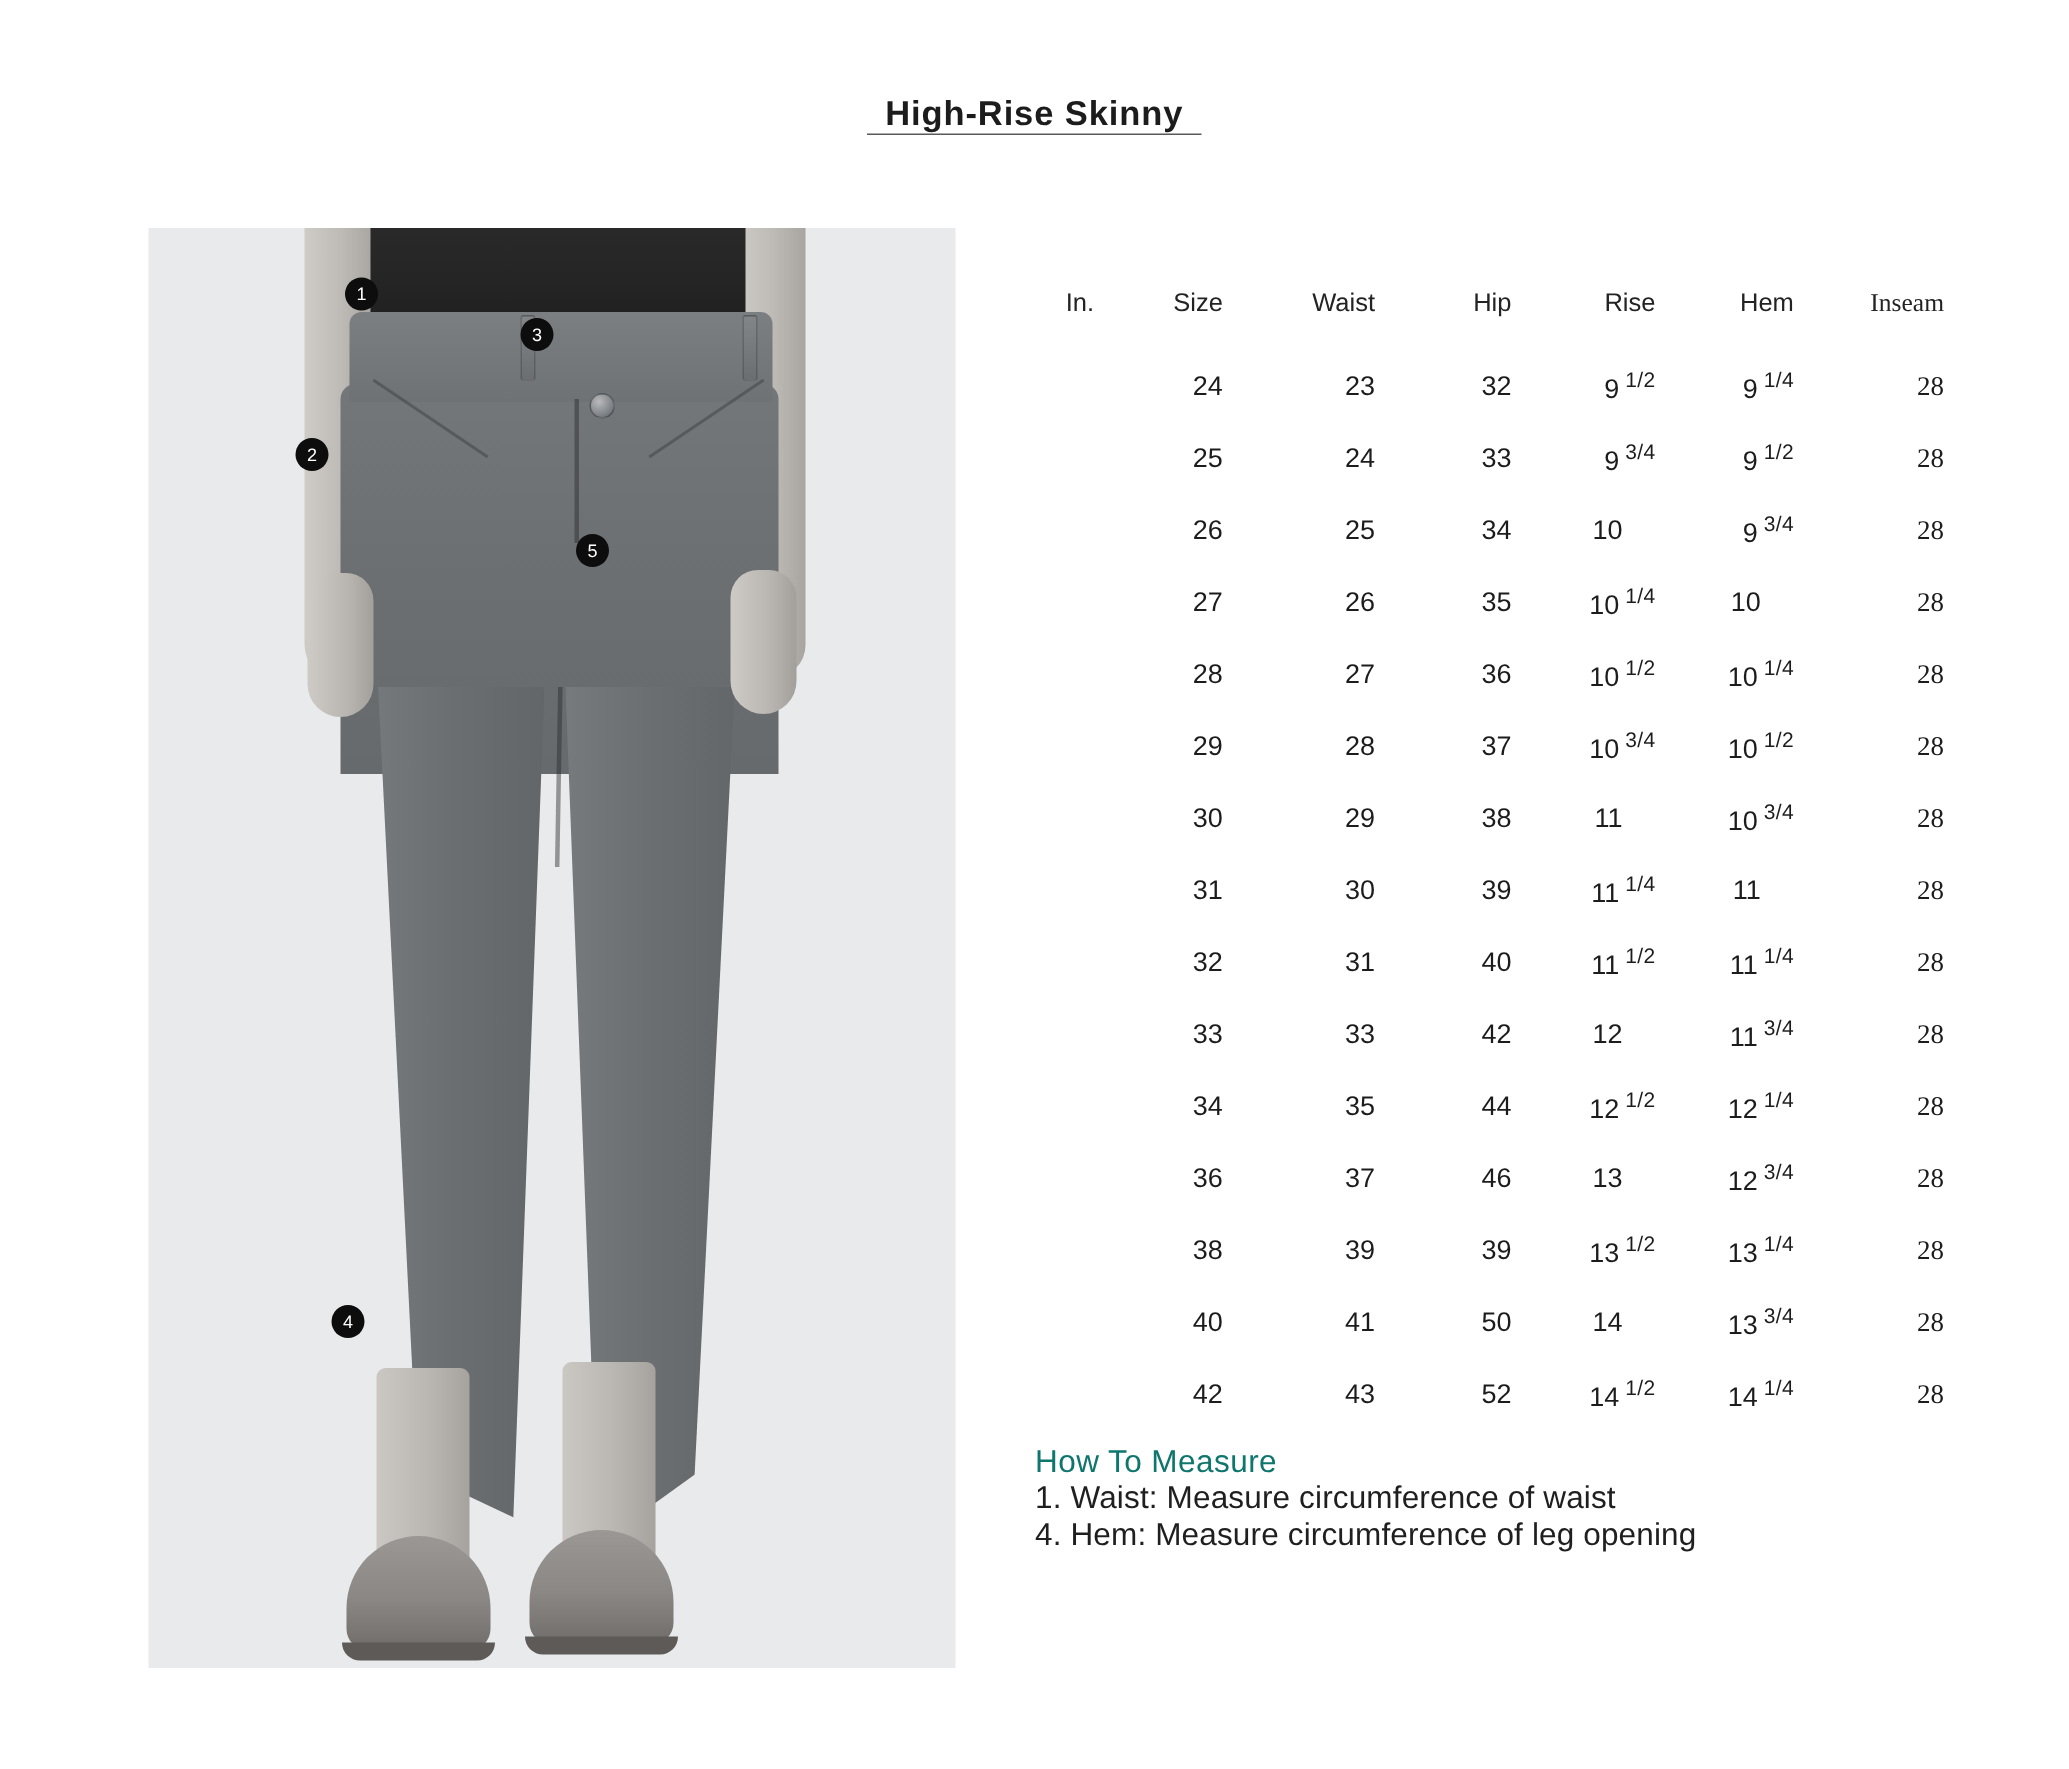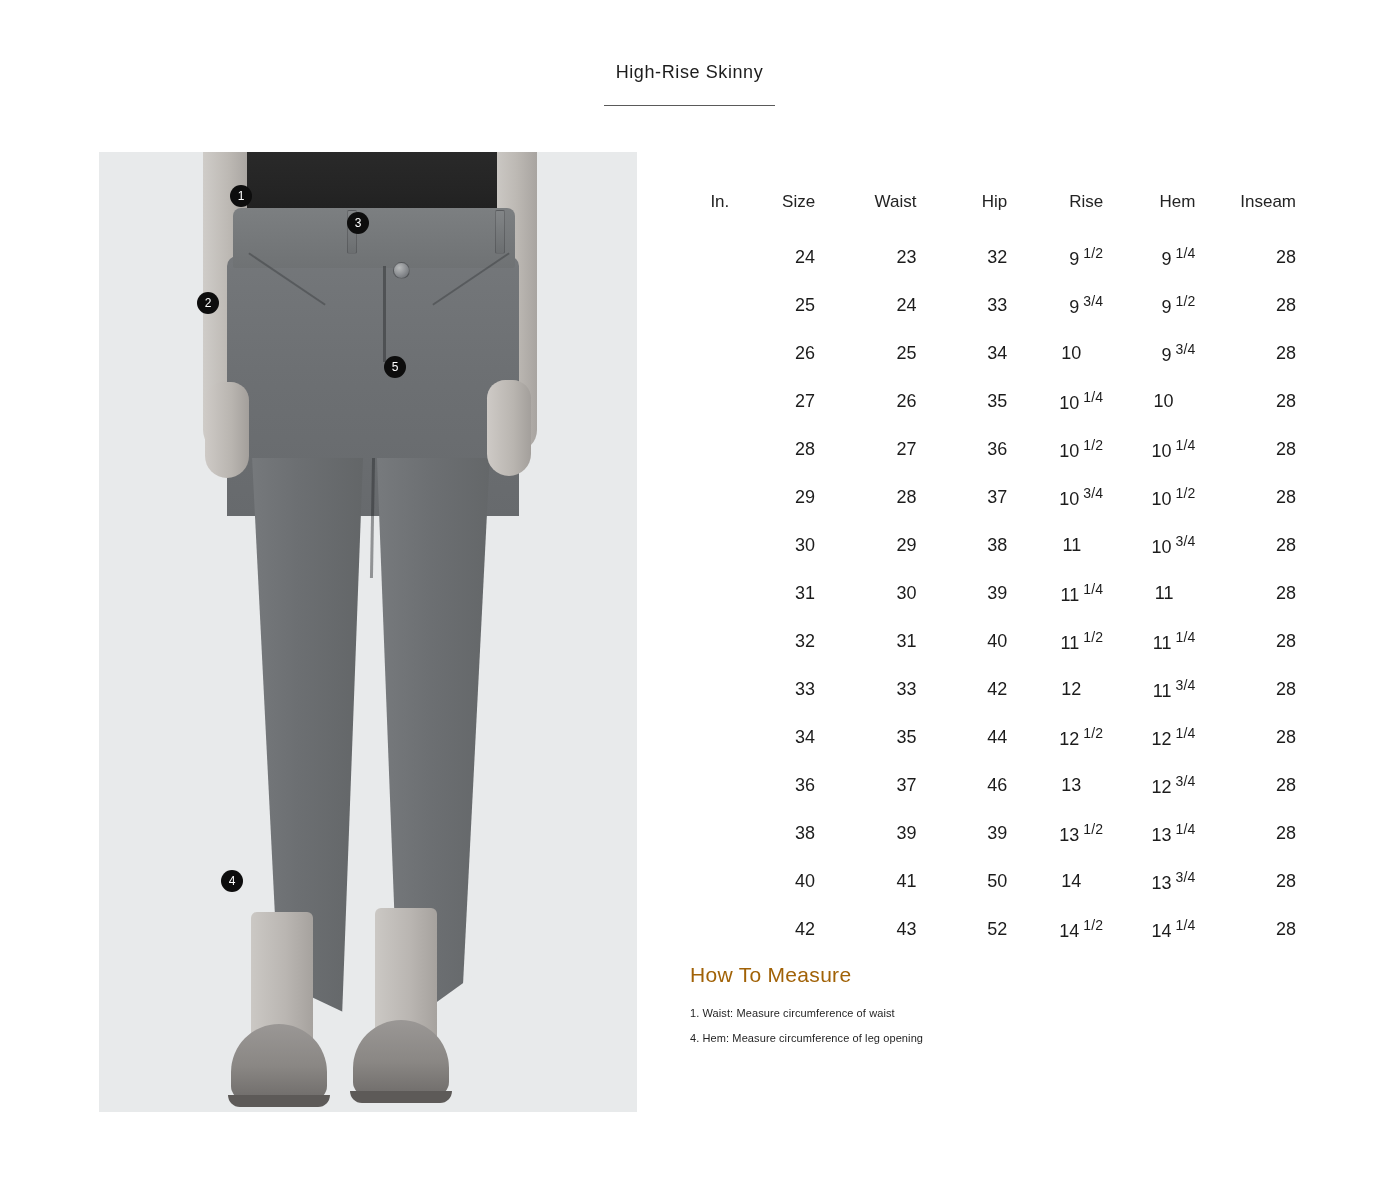--- a/index.html
+++ b/index.html
@@ -12,22 +12,22 @@
   }
   .page { position: relative; width: 1379px; height: 1179px; }
 
   
   .title-wrap {
     position: absolute; left: 0; top: 62px; width: 1379px;
     text-align: center;
   }
   .title {
     display: inline-block;
-    font-size: 18px; font-weight: 400; letter-spacing: 0.6px;
-    color: #1c1c1c; padding-bottom: 22px;
+    font-size: 23px; font-weight: 700; letter-spacing: 0.6px;
+    color: #1c1c1c; 
     border-bottom: 1.6px solid #5a5a5a;
     padding-left: 12px; padding-right: 12px;
   }
 
   
   .photo-panel {
     position: absolute; left: 99px; top: 152px;
     width: 538px; height: 960px;
     background: #e8eaeb;
     overflow: hidden;
@@ -170,41 +170,41 @@
   table.size-table td {
     font-size: 18px; font-weight: 400; color: #1c1c1c;
     padding: 11px 0 12px 0; text-align: right; white-space: nowrap;
   }
   th.c-in, td.c-in   { width: 56px; text-align: right; }
   th.c-size, td.c-size { width: 90px; }
   th.c-waist, td.c-waist { width: 106px; }
   th.c-hip, td.c-hip   { width: 96px; }
   th.c-rise, td.c-rise  { width: 100px; }
   th.c-hem, td.c-hem   { width: 96px; }
-  th.c-inseam, td.c-inseam { width: 104px; }
+  th.c-inseam, td.c-inseam { width: 104px; font-family: Liberation Serif, serif; }
   th.c-in { padding-right: 0; }
   th.c-rise, th.c-hem { padding-right: 18px; }
   td.has-frac { position: relative; padding-right: 0; }
   .frac {
     font-size: 14px;
     vertical-align: super;
     margin-left: 4px;
     letter-spacing: 0.2px;
   }
   .frac-pad { display: inline-block; width: 22px; }
 
   
   .howto { position: absolute; left: 690px; top: 963px; width: 600px; }
   .howto-title {
-    font-size: 21px; font-weight: 400; color: #a16207;
-    margin-bottom: 14px; letter-spacing: 0.3px;
+    font-size: 21px; font-weight: 400; color: #0f766e;
+    letter-spacing: 0.3px;
   }
   .howto-list { list-style: none; }
   .howto-list li {
-    font-size: 11px; line-height: 24.5px; color: #1f1f1f;
+    font-size: 21px; line-height: 24.5px; color: #1f1f1f;
     letter-spacing: 0.1px;
   }
 </style>
 </head>
 <body>
 
 <div class="page">
 
   <div class="title-wrap">
     <h1 class="title">High-Rise Skinny</h1>

